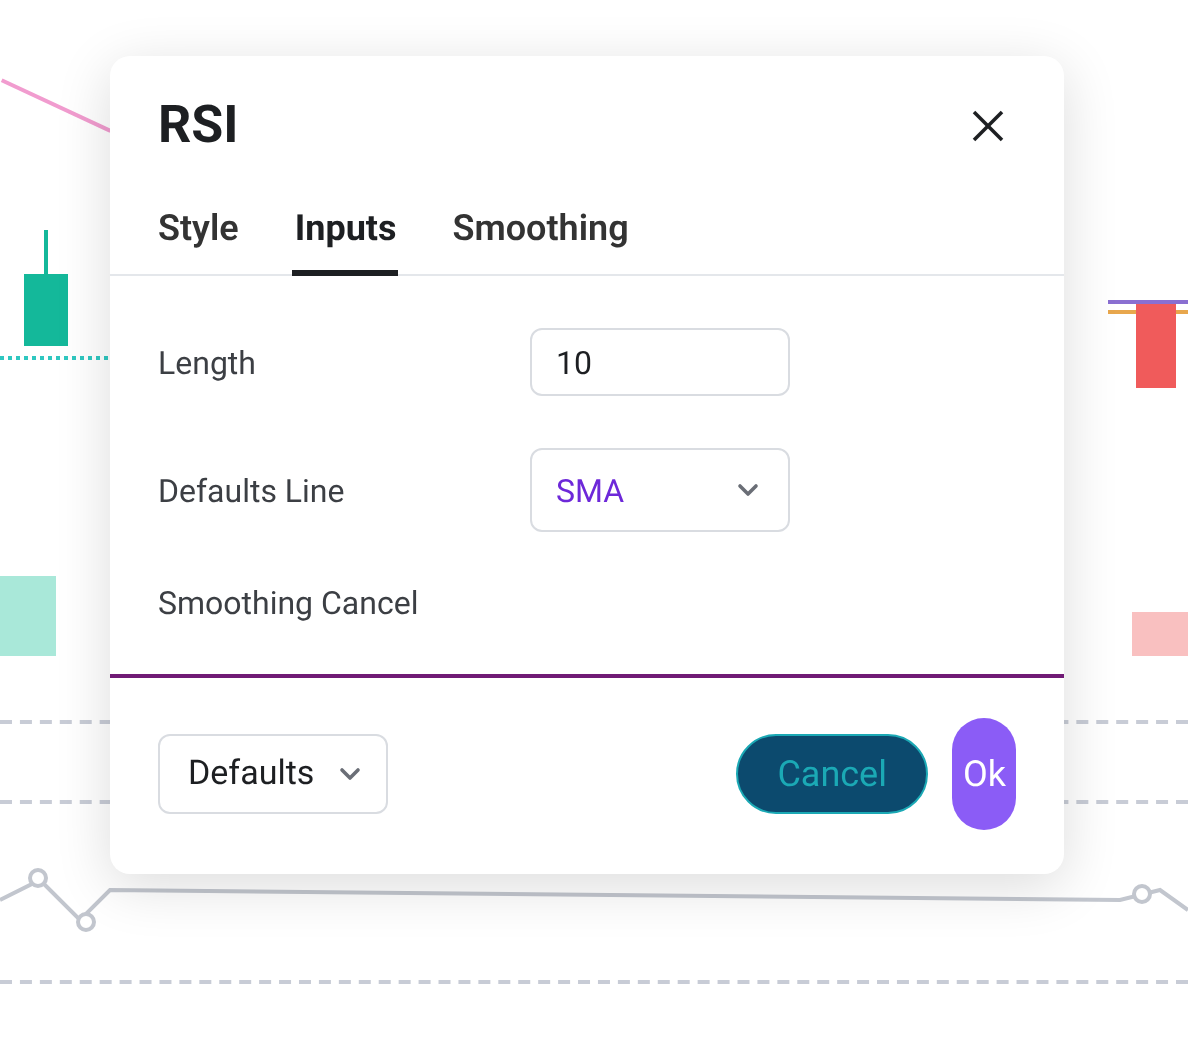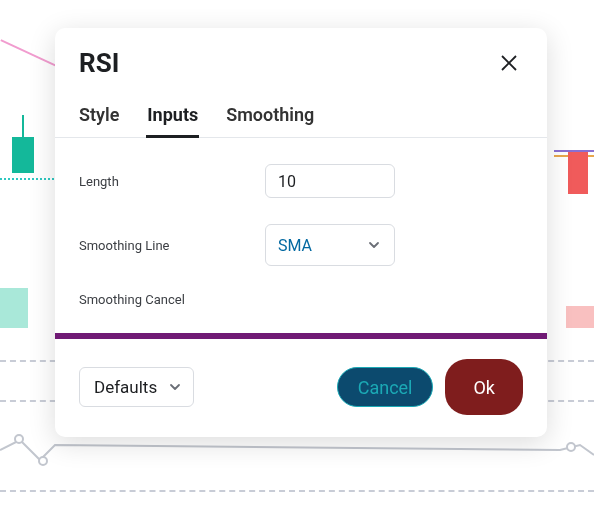--- a/index.html
+++ b/index.html
@@ -94,21 +94,21 @@
       border:2px solid #c2c6ce;
       background:#fff;
       border-radius:50%;
     }
 
     
     .modal {
       position: absolute;
       top: 28px;
       left: 55px;
-      right: 47px;
+      right: 62px;
       background: #fff;
       border-radius: 10px;
       box-shadow: 0 6px 28px rgba(0,0,0,0.14);
       z-index: 10;
       display: flex;
       flex-direction: column;
     }
 
     .modal-header {
       display: flex;
@@ -160,59 +160,59 @@
       display:flex;
       flex-direction:column;
       gap: 26px;
     }
     .form-row {
       display:flex;
       align-items:center;
     }
     .form-label {
       width: 186px;
-      font-size: 13px;
+      font-size: 16px;
       color: #3c3f44;
     }
     .text-input {
       width: 130px;
       height: 32px;
       border: 1px solid #d9dce1;
       border-radius: 6px;
       padding: 16px 12px;
       font-size: 16px;
       color:#1d1f22;
       font-family: inherit;
     }
 
     .select {
       width: 130px;
       height: 42px;
       border: 1px solid #d9dce1;
       border-radius: 6px;
       padding: 0 12px;
       font-size: 16px;
-      color:#0369a1;
+      color:#6d28d9;
       display:flex;
       align-items:center;
       justify-content:space-between;
       cursor:pointer;
       background:#fff;
     }
     .chevron {
       width:16px;
       height:16px;
       color:#6a6e76;
       display:inline-flex;
       align-items:center;
       justify-content:center;
     }
 
     .modal-footer {
-      border-top: 6px solid #701a75;
+      border-top: 2px solid #701a75;
       padding: 20px 24px 22px 24px;
       display:flex;
       align-items:center;
       justify-content:space-between;
       margin-top: 18px;
     }
     .defaults-btn {
       height: 40px;
       border: 1px solid #d9dce1;
       border-radius: 6px;
@@ -233,24 +233,24 @@
       border: 1.5px solid #1ba9b5;
       color: #1ba9b5;
       font-size: 18px;
       background:#0c4a6e;
       cursor:pointer;
       display:flex;
       align-items:center;
     }
     .btn-ok {
       height: 56px;
-      padding: 0 28px;
+      padding: 0 5px;
       border-radius: 22px;
       border: none;
-      background: #7f1d1d;
+      background: #8b5cf6;
       color: #fff;
       font-size: 18px;
       cursor:pointer;
       display:flex;
       align-items:center;
     }
   </style>
 </head>
 <body>
 
@@ -296,21 +296,21 @@
   </div>
 
   <div class="form-body">
 
     <div class="form-row">
       <div class="form-label">Length</div>
       <input class="text-input" type="text" value="10" style="">
     </div>
 
     <div class="form-row">
-      <div class="form-label">Smoothing Line</div>
+      <div class="form-label">Defaults Line</div>
       <div class="select">
         <span>SMA</span>
         <span class="chevron">
           <svg width="14" height="14" viewBox="0 0 14 14">
               <polyline points="3,5 7,9 11,5" fill="none" stroke="currentColor" stroke-width="1.8" stroke-linecap="round" stroke-linejoin="round"></polyline>
             </svg>
         </span>
       </div>
     </div>
 

